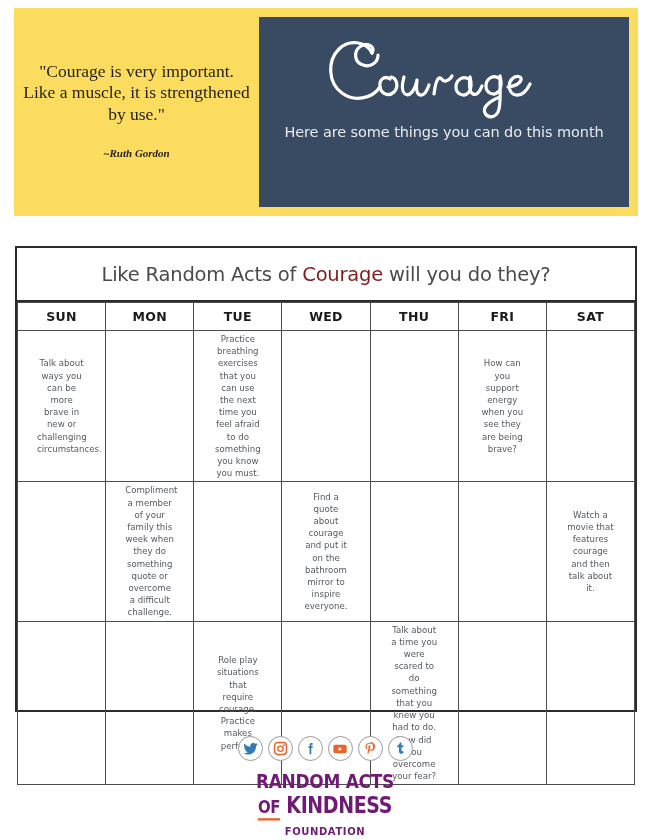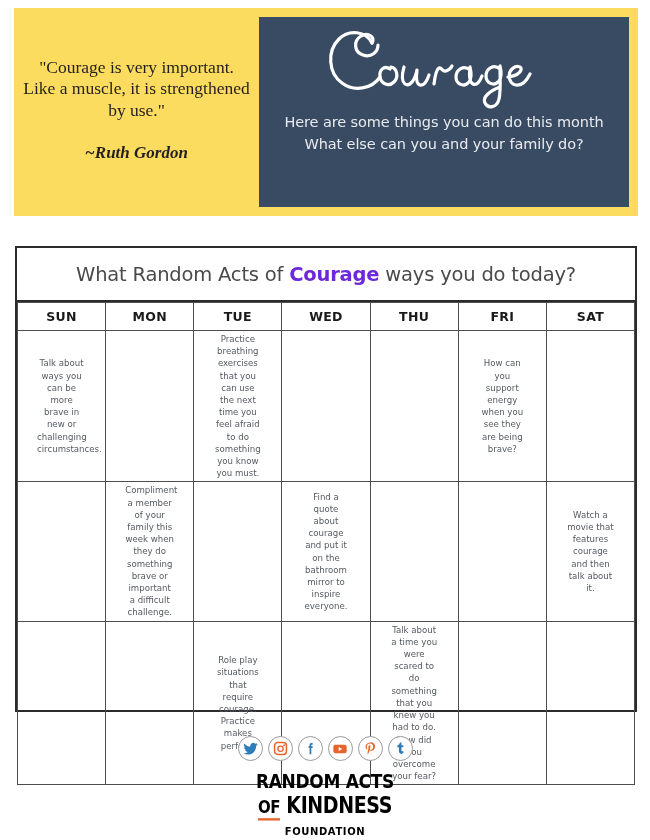--- a/index.html
+++ b/index.html
@@ -40,38 +40,38 @@
     font-family: "Liberation Serif", serif;
     font-size: 17.5px;
     line-height: 1.22;
     color: #231f20;
     text-align: center;
     font-weight: 400;
     margin: 0;
   }
   .quote-attr {
     font-family: "Liberation Serif", serif;
-    font-size: 17px;
+    font-size: 11px;
     font-weight: bold;
     font-style: italic;
     color: #231f20;
     text-align: center;
     margin-top: 22px;
   }
 
   .navy-panel {
     flex: 1 1 auto;
     margin: 9px 9px 9px 0;
     background: #384b63;
     display: flex;
     flex-direction: column;
     align-items: center;
     justify-content: flex-start;
     box-sizing: border-box;
-    padding-top: 2px;
+    padding-top: 12px;
     position: relative;
     overflow: hidden;
   }
   .script-title {
     width: 100%;
     text-align: center;
     height: 92px;
     position: relative;
   }
   .script-title svg { display: block; margin: 0 auto; }
@@ -111,22 +111,22 @@
   }
   .cal-title-text {
     font-family: "DejaVu Sans", sans-serif;
     font-size: 19.5px;
     color: #4a4a4a;
     font-weight: 400;
     letter-spacing: -0.2px;
     white-space: nowrap;
   }
   .cal-title-text .accent {
-    color: #6d28d9;
-    font-weight: bold;
+    color: #7f1d1d;
+    font-weight: normal;
   }
 
   table.grid {
     border-collapse: collapse;
     width: 100%;
     table-layout: fixed;
     flex: 1 1 auto;
   }
   table.grid th, table.grid td {
     border: 1px solid #4d4d4d;
@@ -179,21 +179,21 @@
     display: flex;
     align-items: center;
     justify-content: center;
     box-sizing: border-box;
   }
   .social-icon svg { display: block; }
 
   .logo {
     margin-top: 14px;
     text-align: center;
-    color: #000000;
+    color: #701a75;
     font-family: "DejaVu Sans", sans-serif;
     font-weight: bold;
     line-height: 1.0;
   }
   .logo-l1 {
     font-size: 17px;
     letter-spacing: -0.3px;
     transform: scaleY(1.18);
     transform-origin: center bottom;
     display: block;
@@ -248,28 +248,27 @@
 
           <path d="M206 50 C200 45, 192 49, 192 57 C192 64, 200 68, 205 62 C208 58, 207 51, 206 47
                    C206 60, 207 72, 205 80 C203 89, 194 90, 191 84 C188 78, 196 72, 206 68"></path>
 
           <path d="M214 58 C220 57, 226 55, 227 51 C228 47, 222 46, 218 50 C213 55, 215 65, 222 66 C228 67, 233 61, 236 55"></path>
         </g>
       </svg>
     </div>
     <div class="navy-sub">
       <div>Here are some things you can do this month</div>
-      <div>What else can you and your family do?</div>
     </div>
   </div>
 </div>
 
 <div class="calendar">
   <div class="cal-title">
-    <div class="cal-title-text"><span>What Random Acts of </span><span class="accent">Courage</span><span> ways you do today?</span></div>
+    <div class="cal-title-text"><span>Like Random Acts of </span><span class="accent">Courage</span><span> will you do they?</span></div>
   </div>
 
   <table class="grid">
     <thead>
       <tr>
         <th>SUN</th>
         <th>MON</th>
         <th>TUE</th>
         <th>WED</th>
         <th>THU</th>
@@ -282,21 +281,21 @@
         <td>Talk about ways you can be more brave in new or challenging circumstances.</td>
         <td></td>
         <td>Practice breathing exercises that you can use the next time you feel afraid to do something you know you must.</td>
         <td></td>
         <td></td>
         <td>How can you support energy when you see they are being brave?</td>
         <td></td>
       </tr>
       <tr class="body-row r3">
         <td></td>
-        <td>Compliment a member of your family this week when they do something brave or important a difficult challenge.</td>
+        <td>Compliment a member of your family this week when they do something quote or overcome a difficult challenge.</td>
         <td></td>
         <td>Find a quote about courage and put it on the bathroom mirror to inspire everyone.</td>
         <td></td>
         <td></td>
         <td>Watch a movie that features courage and then talk about it.</td>
       </tr>
       <tr class="body-row r4">
         <td></td>
         <td></td>
         <td>Role play situations that require courage. Practice makes perfect!</td>

